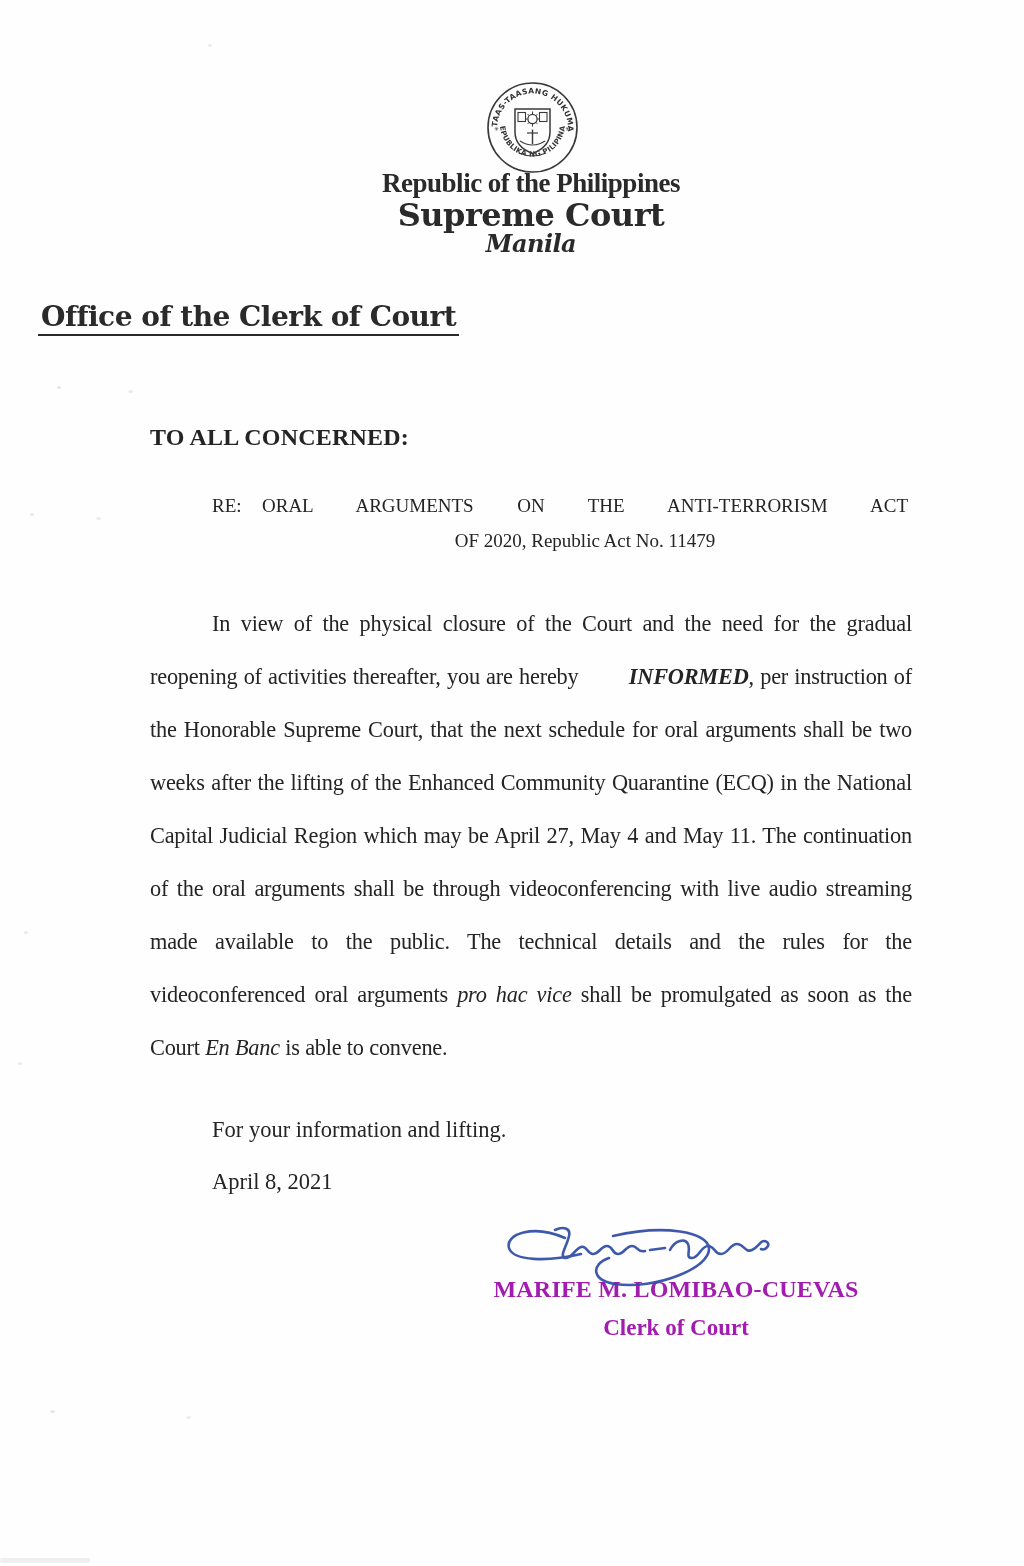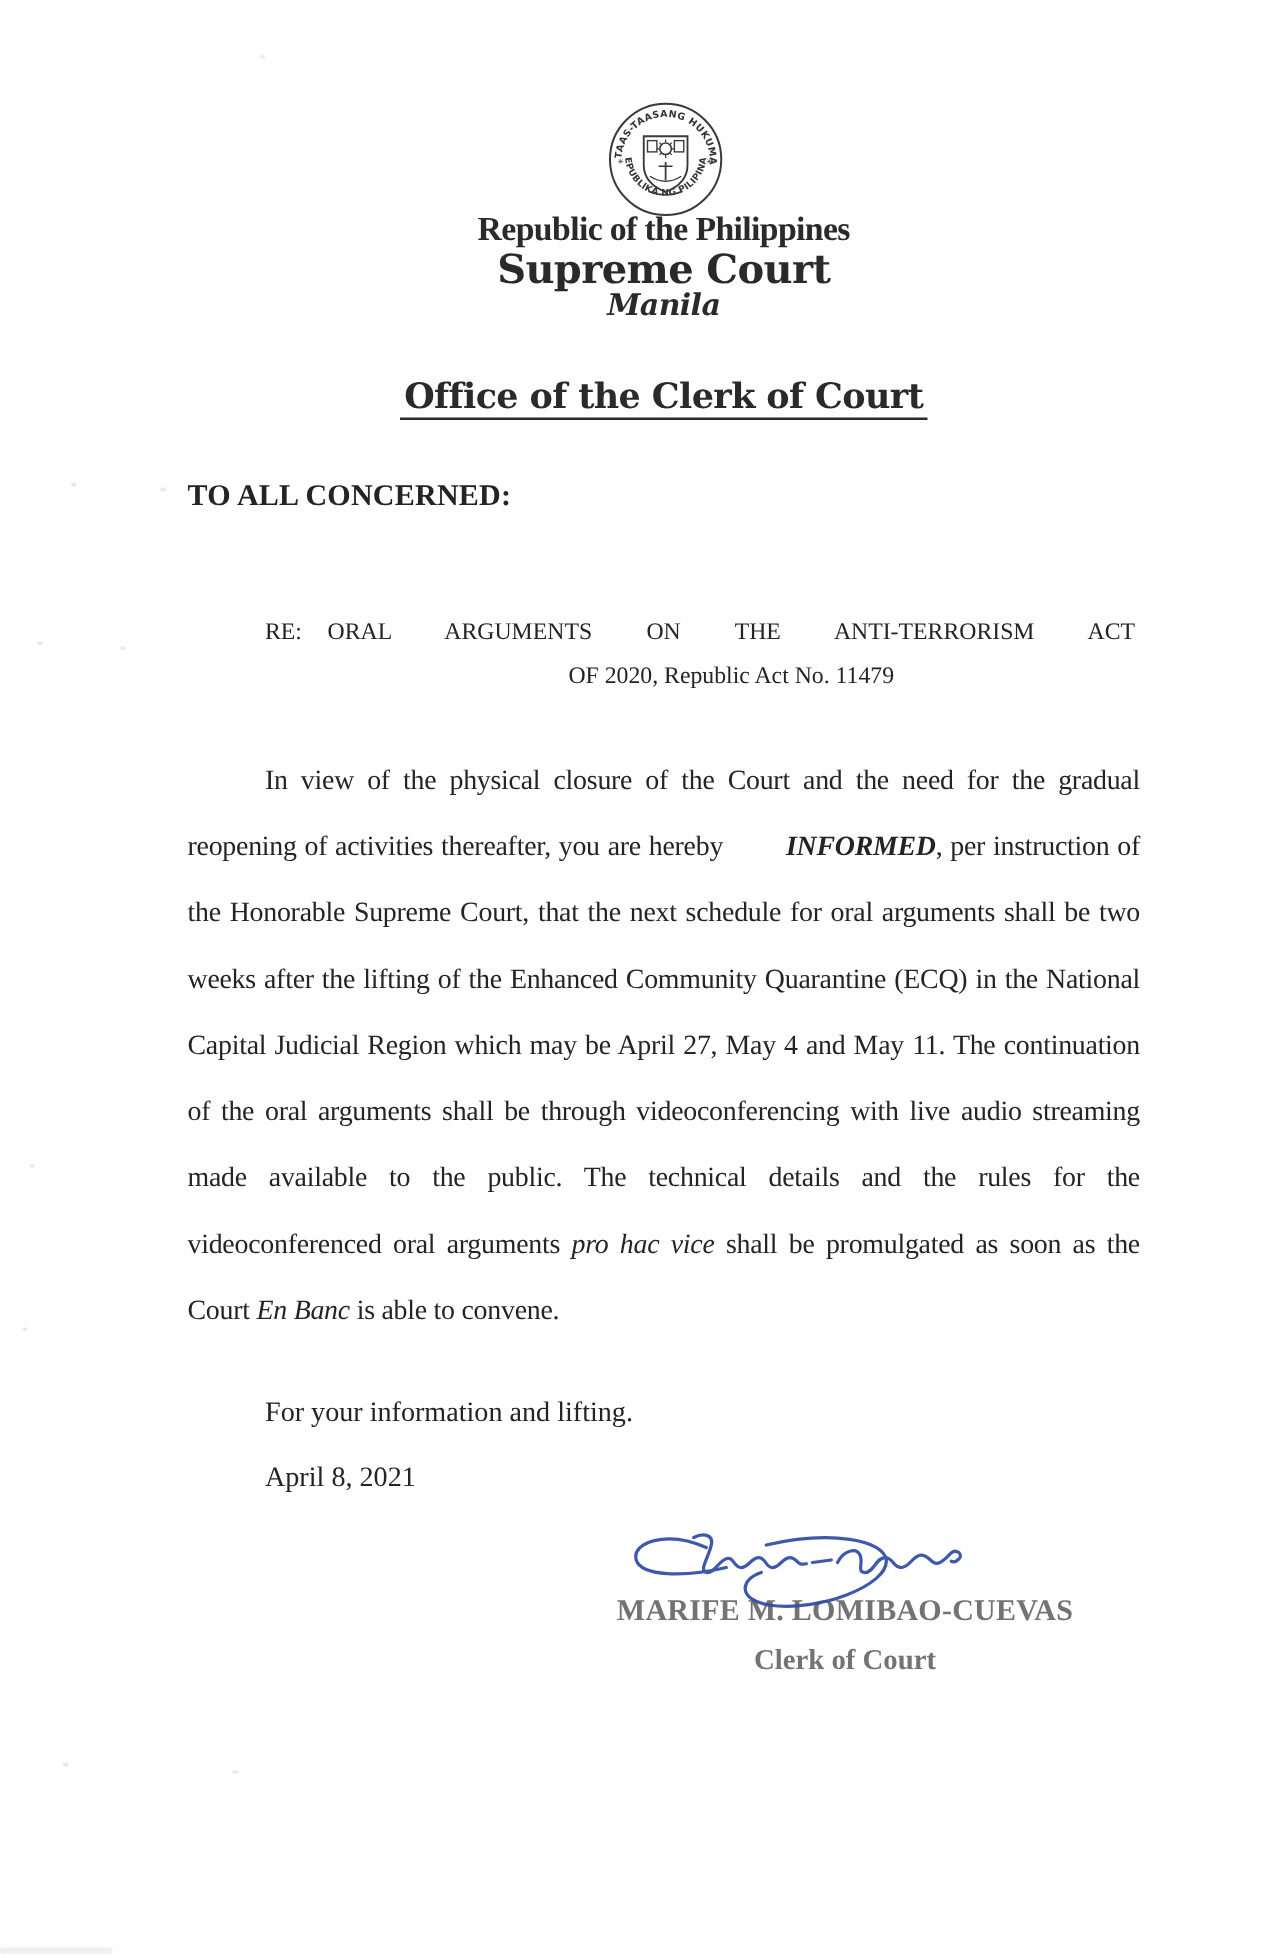--- a/index.html
+++ b/index.html
@@ -16,25 +16,25 @@
   }
   .gothic{
     font-family:"DejaVu Serif", serif;
     font-weight:bold;
     color:#2a2a2a;
     letter-spacing:-0.5px;
   }
   .hl1{position:absolute;left:38px;right:0;top:168px;text-align:center;font-size:27px;font-family:Liberation Serif, serif;}
   .hl2{position:absolute;left:38px;right:0;top:196px;text-align:center;font-size:32px;}
   .hl3{position:absolute;left:38px;right:0;top:229px;text-align:center;font-size:24px;font-style:italic;}
-  .office{position:absolute;left:38px;right:0;top:300px;text-align:center;font-size:28px;}
+  .office{position:absolute;left:38px;right:0;top:300px;font-size:28px;}
   .office span{border-bottom:2.5px solid #2a2a2a;padding:0 3px 1px 3px;}
   
   .salutation{
-    position:absolute;left:150px;top:384px;
+    position:absolute;left:150px;top:424px;
     font-size:24px;font-weight:bold;letter-spacing:0.2px;
   }
   .subject{
     position:absolute;left:212px;top:488px;width:696px;
     font-size:19px;font-weight:normal;line-height:35px;
   }
   .subject .re-label{position:absolute;left:0;top:0;}
   .subject .s-line1{margin-left:50px;text-align:justify;text-align-last:justify;}
   .subject .s-line2{margin-left:50px;text-align:center;}
   .bodypar{
@@ -43,21 +43,21 @@
     text-align:justify;text-indent:62px;
   }
   .seg-normal{font-style:normal;font-weight:normal;}
   .seg-italic{font-style:italic;}
   .seg-bold-italic{font-style:italic;font-weight:bold;margin-left:44px;}
   .closing{position:absolute;left:212px;top:1117px;font-size:22.5px;}
   .dateline{position:absolute;left:212px;top:1169px;font-size:22.5px;}
   
   .sig-block{
     position:absolute;left:470px;top:1276px;width:412px;
-    text-align:center;font-weight:bold;color:#737373;
+    text-align:center;font-weight:bold;color:#a21caf;
   }
   .sig-name{font-size:24px;letter-spacing:0.2px;}
   .sig-title{font-size:23px;margin-top:12px;}
   .signature-svg{
     position:absolute;left:495px;top:1216px;width:285px;height:76px;
     z-index:3;
   }
   
   .speck{position:absolute;background:#9a9a9a;border-radius:50%;}
 </style>

